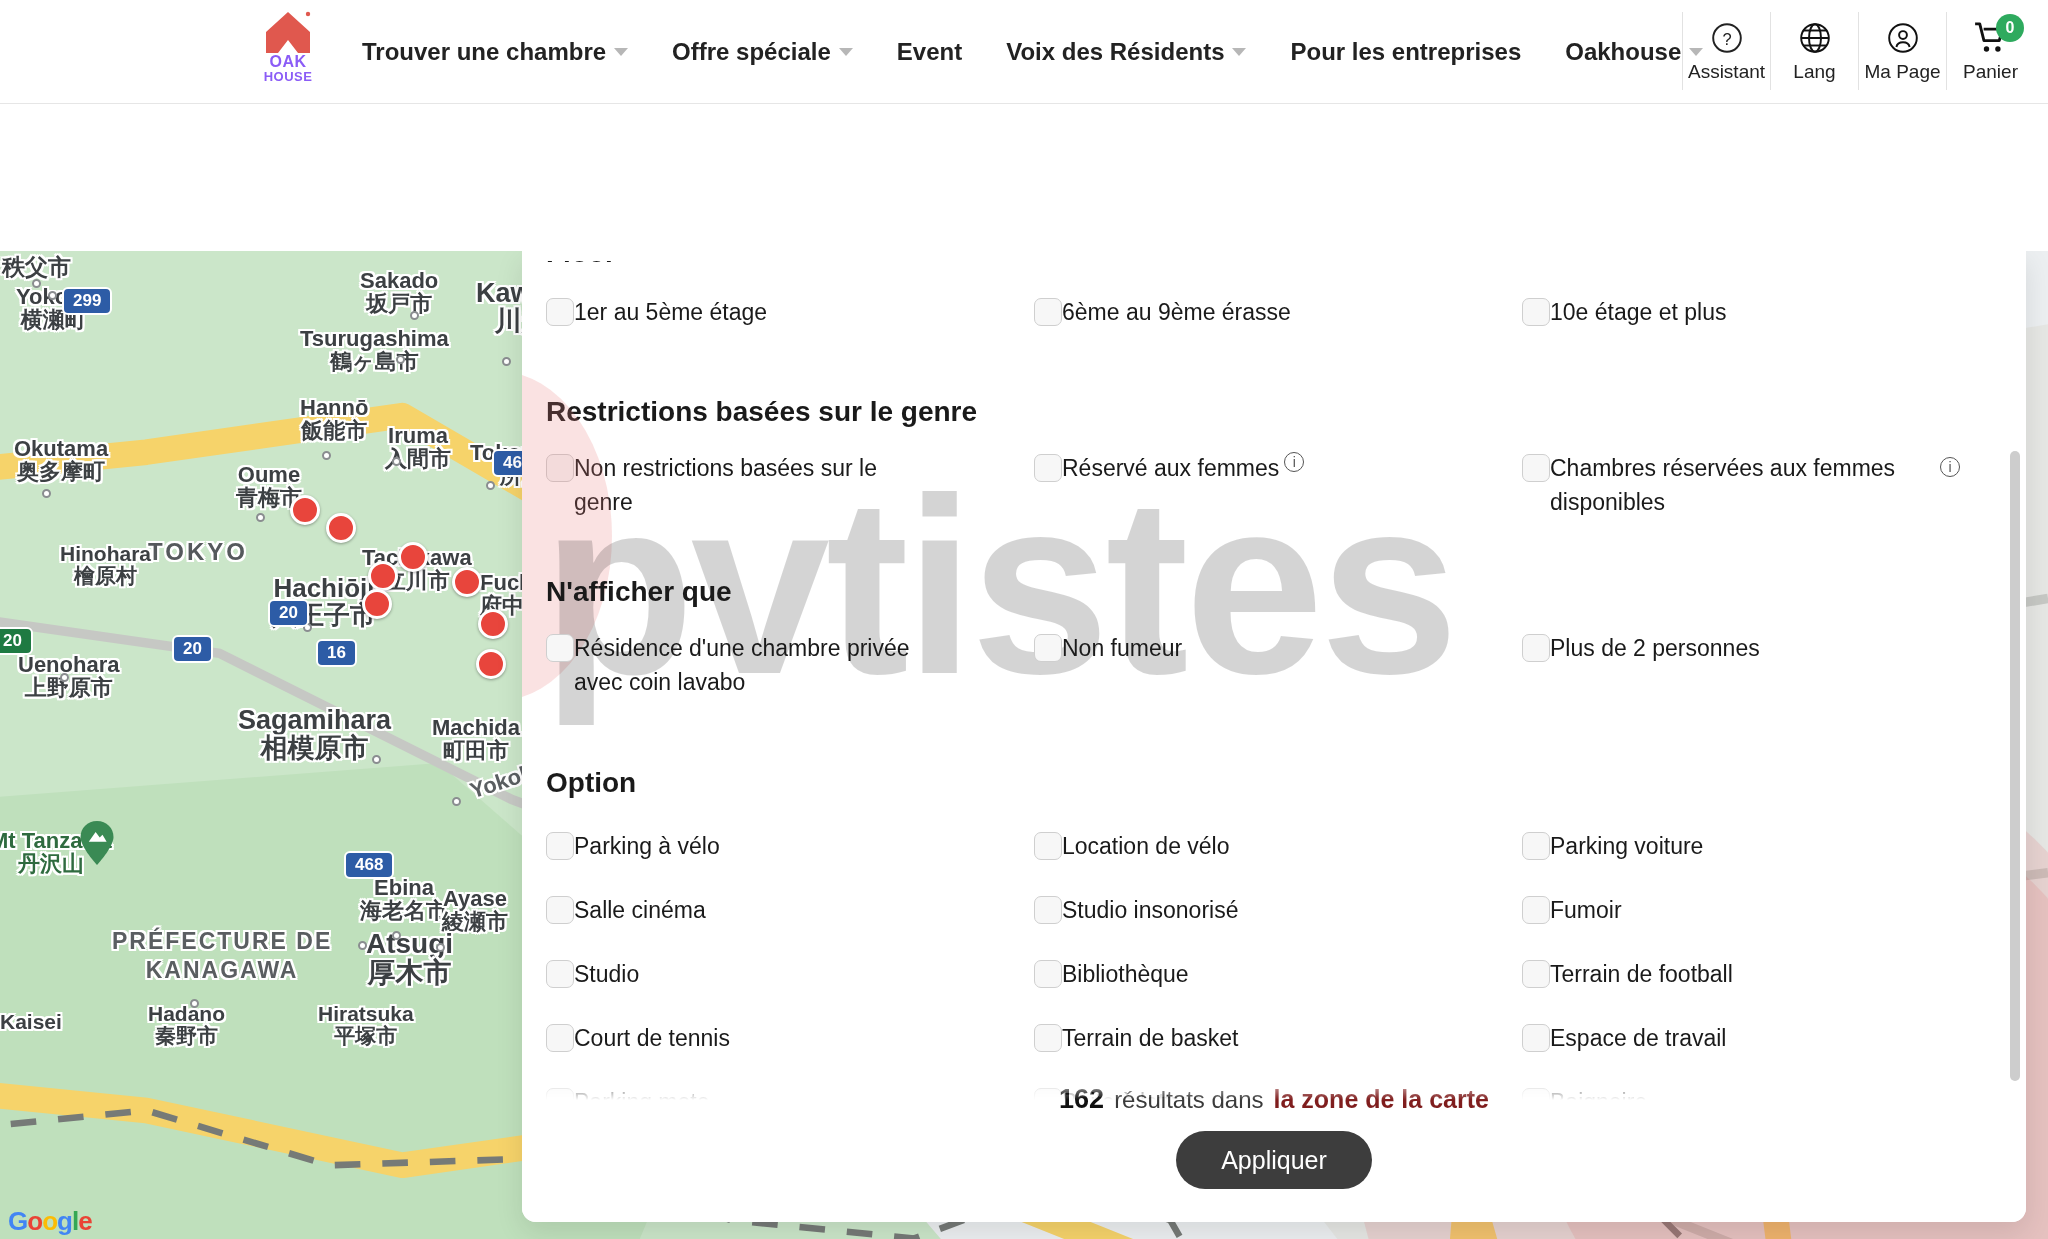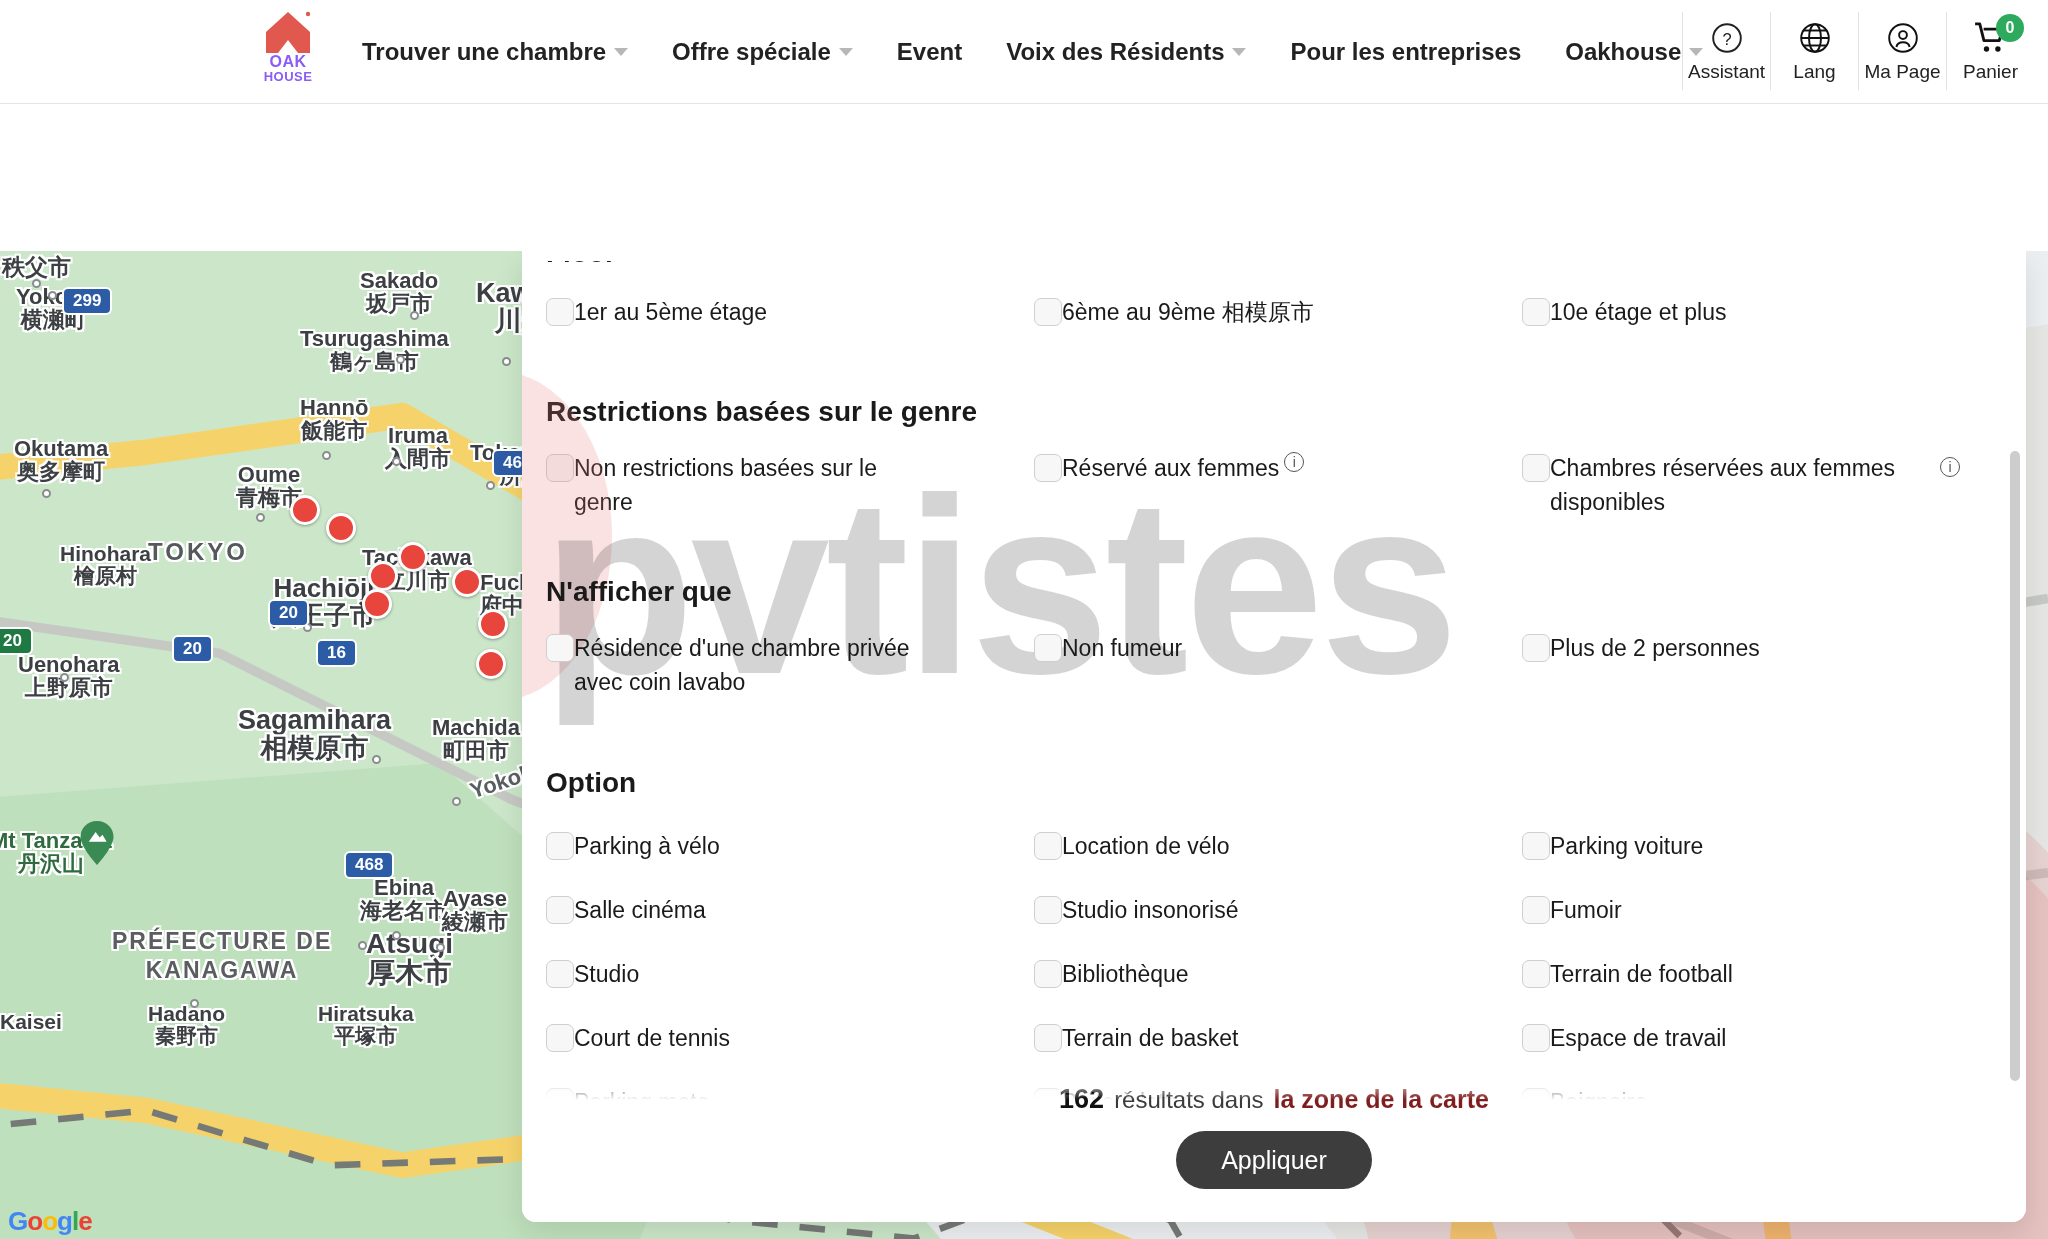--- a/index.html
+++ b/index.html
@@ -412,21 +412,21 @@
     <div class="panel-scroll">
 
       <div class="sec-title" style="position:absolute;left:24px;top:-14px;">Floor</div>
       <div class="grid3" style="position:absolute;left:24px;top:44px;width:1440px;">
         <div class="cbrow">
           <div class="cbox"></div>
           <div class="cblab">1er au 5ème étage</div>
         </div>
         <div class="cbrow">
           <div class="cbox"></div>
-          <div class="cblab">6ème au 9ème 相模原市</div>
+          <div class="cblab">6ème au 9ème érasse</div>
         </div>
         <div class="cbrow">
           <div class="cbox"></div>
           <div class="cblab">10e étage et plus</div>
         </div>
       </div>
 
       <div class="sec-title" style="position:absolute;left:24px;top:145px;">Restrictions basées sur le genre</div>
       <div class="grid3" style="position:absolute;left:24px;top:200px;width:1440px;">
         <div class="cbrow">

